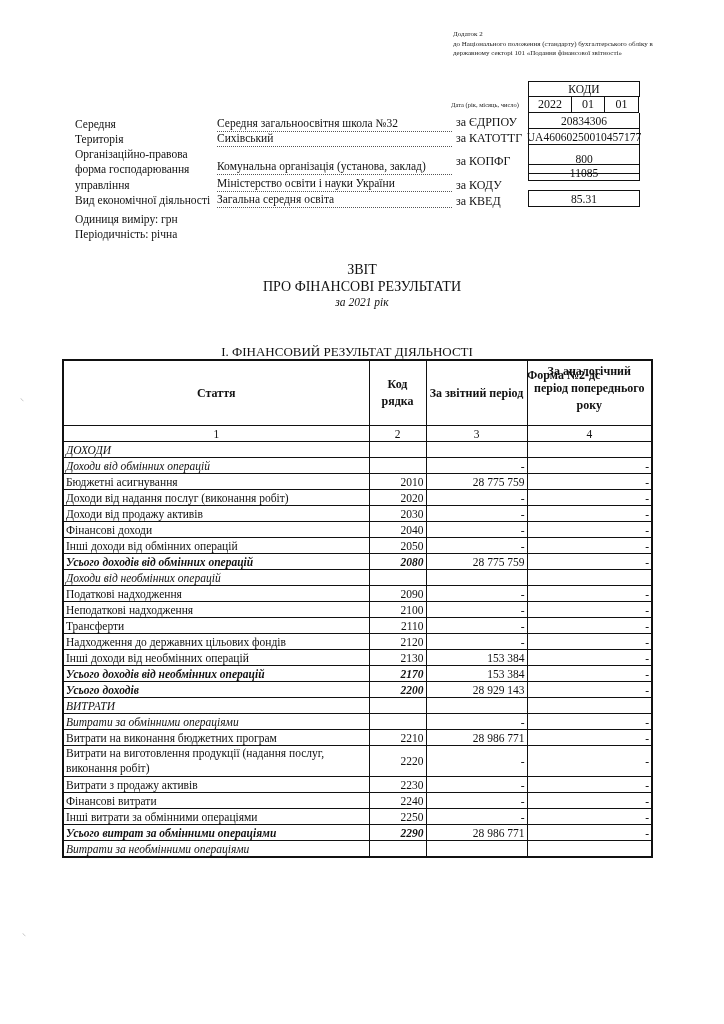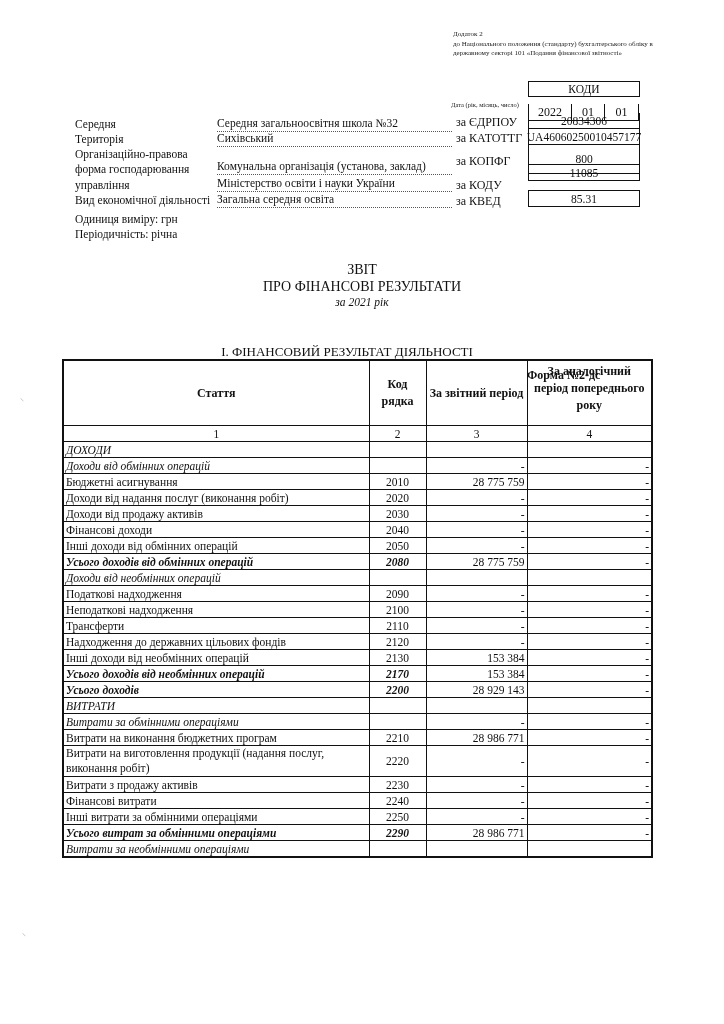--- a/index.html
+++ b/index.html
@@ -10,21 +10,21 @@
   .annex {
     position: absolute; left: 453px; top: 30px; width: 200px;
     font-size: 7px; line-height: 9.5px; color: #222; height: 34px; overflow: hidden;
   }
   .annex .title { font-size: 7px; }
   .codes-head {
     position: absolute; left: 528px; top: 81px; width: 110px; height: 14px;
     border: 1.5px solid #111; text-align: center; font-size: 11.5px; line-height: 14px;
   }
   .date-label { position: absolute; left: 451px; top: 101px; font-size: 6.5px; color: #222; }
-  .date-cells { position: absolute; left: 528px; top: 104px; height: 28px; display: flex; }
+  .date-cells { position: absolute; left: 528px; top: 96px; height: 28px; display: flex; }
   .date-cells div {
     border: 1.5px solid #111; border-top: none; height: 16px; line-height: 16px;
     text-align: center; font-size: 12px;
   }
   .date-cells div + div { border-left: none; }
   .code-label { position: absolute; left: 456px; font-size: 12px; }
   .code-val {
     position: absolute; left: 528px; width: 110px; border: 1.5px solid #111;
     text-align: center; font-size: 11.5px; display: flex; align-items: center; justify-content: center;
   }
@@ -42,21 +42,21 @@
 
   
   table.fin {
     position: absolute; left: 62px; top: 359px; width: 589px;
     border-collapse: collapse; table-layout: fixed; font-size: 11.5px;
   }
   table.fin td, table.fin th { border: 1px solid #111; padding: 0 2px; height: 15px; line-height: 14px; overflow: hidden; white-space: nowrap; }
   table.fin { border: 2px solid #111; }
   table.fin th { font-weight: bold; text-align: center; font-size: 12px; line-height: 17px; height: 62px; white-space: normal; }
   table.fin th.col4 { vertical-align: top; padding-top: 2px; text-align: center; }
-  .c-code { text-align: center; }
+  .c-code { text-align: right; }
   .c-num { text-align: right; }
   tr.italic td.c-name { font-style: italic; }
   tr.total td.c-name, tr.total td.c-code { font-weight: bold; font-style: italic; }
   tr.tall td { height: 30px; }
   tr.tall td.c-name { white-space: normal; line-height: 15px; }
   tr.idx td { text-align: center; }
 
   .speck { position: absolute; font-size: 8px; color: #999; }
 </style>
 </head>

